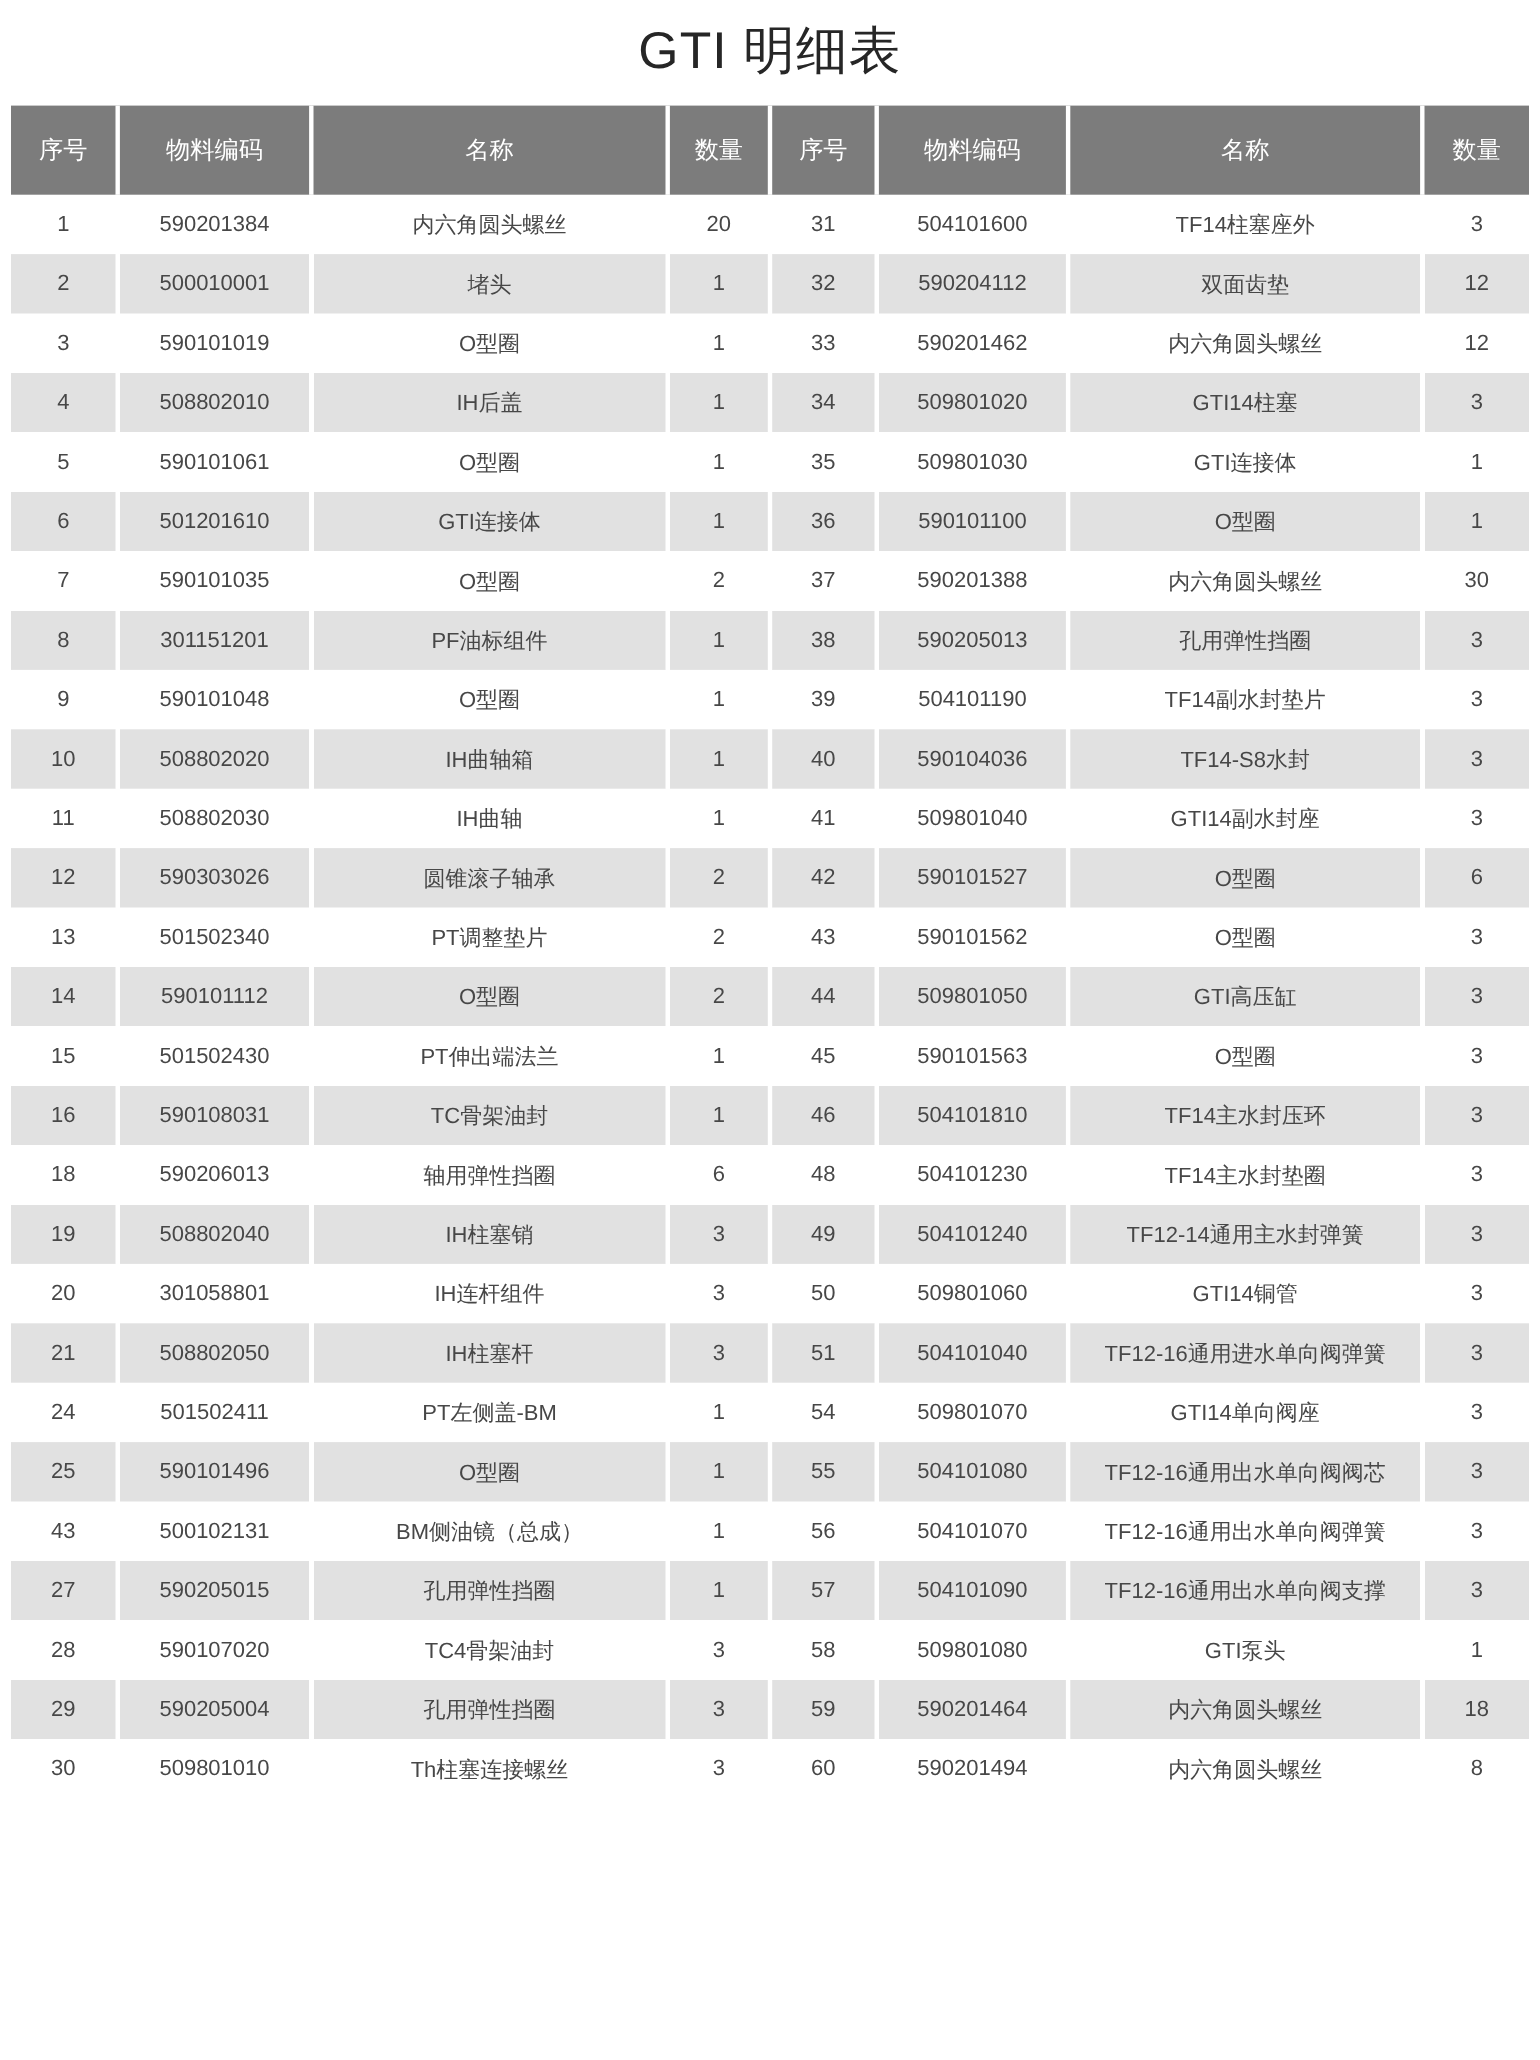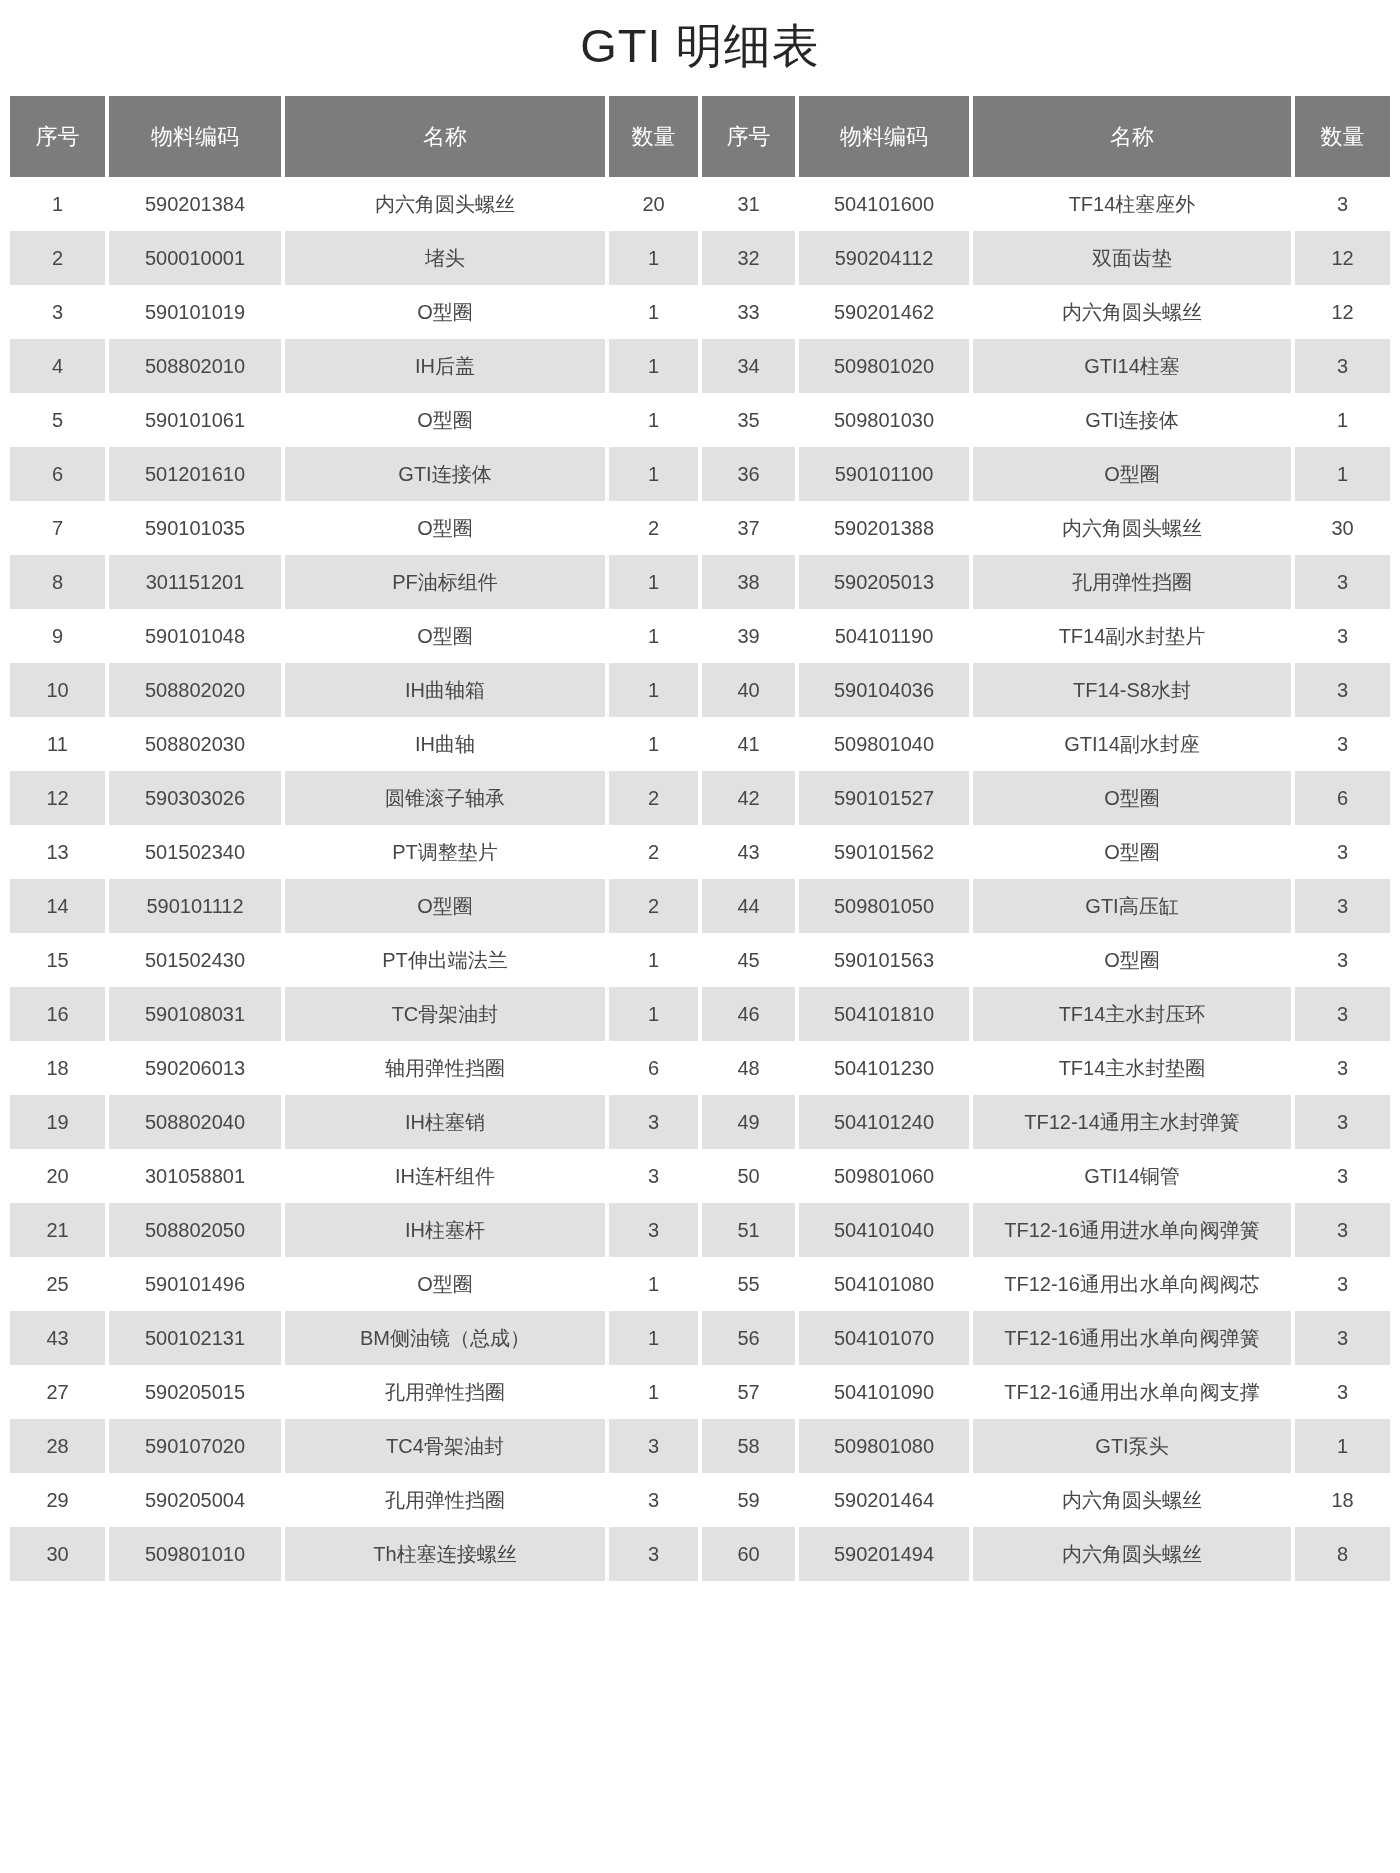--- a/index.html
+++ b/index.html
@@ -298,20 +298,30 @@
             <td>21</td>
             <td>508802050</td>
             <td>IH柱塞杆</td>
             <td>3</td>
             <td>51</td>
             <td>504101040</td>
             <td>TF12-16通用进水单向阀弹簧</td>
             <td>3</td>
           </tr>
           <tr>
+            <td>24</td>
+            <td>501502411</td>
+            <td>PT左侧盖-BM</td>
+            <td>1</td>
+            <td>54</td>
+            <td>509801070</td>
+            <td>GTI14单向阀座</td>
+            <td>3</td>
+          </tr>
+          <tr>
             <td>25</td>
             <td>590101496</td>
             <td>O型圈</td>
             <td>1</td>
             <td>55</td>
             <td>504101080</td>
             <td>TF12-16通用出水单向阀阀芯</td>
             <td>3</td>
           </tr>
           <tr>

